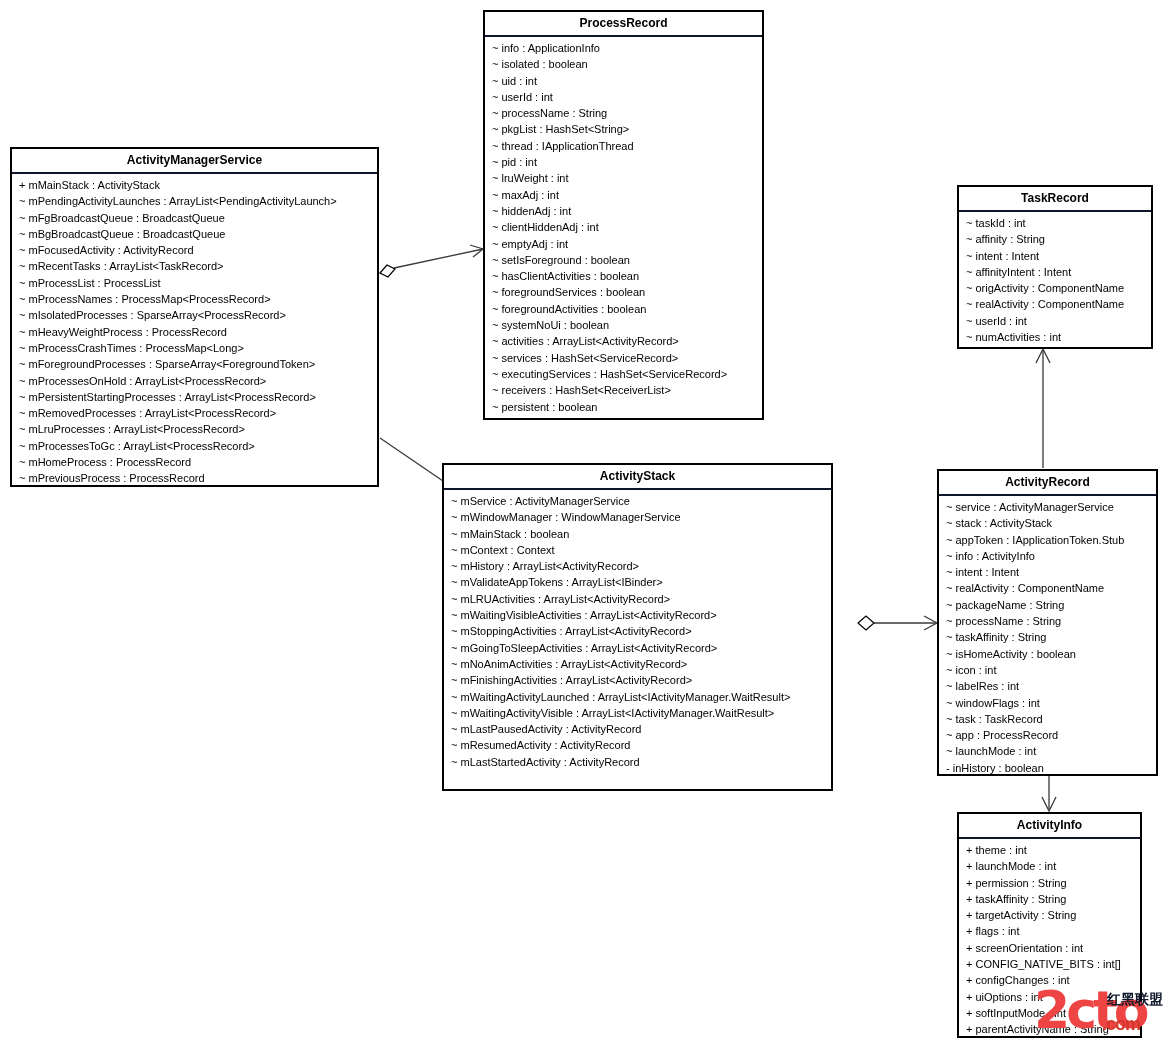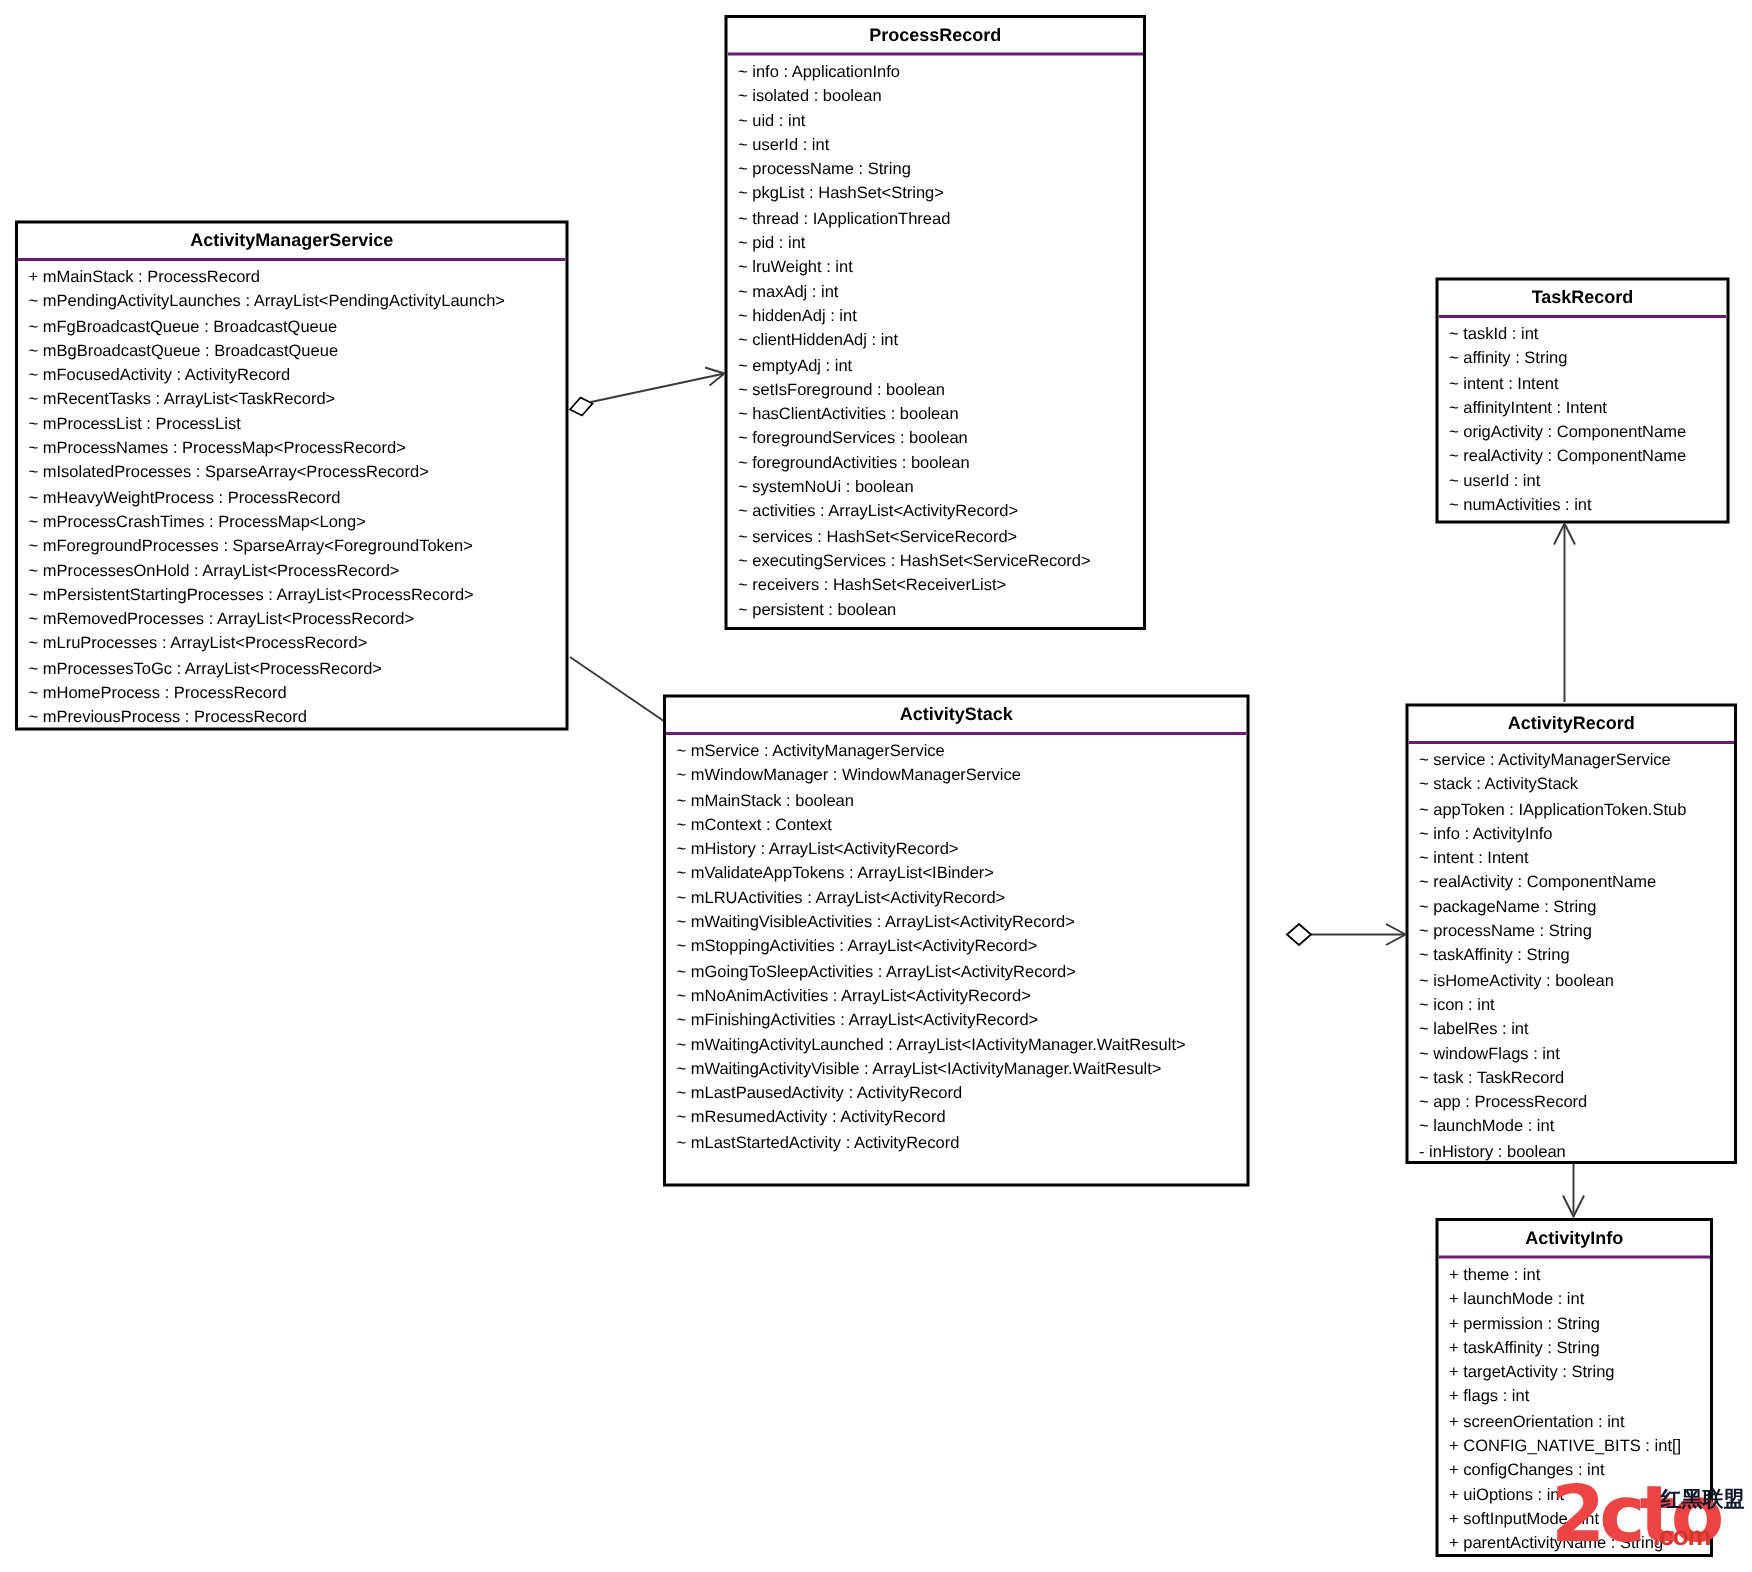--- a/index.html
+++ b/index.html
@@ -21,21 +21,21 @@
     border: 2px solid #000000;
     box-sizing: border-box;
     overflow: hidden;
   }
   .uml-title {
     height: 23px;
     line-height: 23px;
     text-align: center;
     font-weight: bold;
     font-size: 12px;
-    border-bottom: 2px solid #701a75;
+    border-bottom: 2px solid #0f172a;
     color: #000000;
     white-space: nowrap;
   }
   .uml-attrs {
     padding: 3px 5px 2px 7px;
   }
   .uml-attrs .attr {
     font-size: 11px;
     line-height: 16.3px;
     white-space: nowrap;
@@ -114,21 +114,21 @@
 
     <g>
       <line x1="1049" y1="776" x2="1049" y2="809" stroke="#3a3a3a" stroke-width="1.3"></line>
       <path d="M1042,797 L1049,811 L1056,797" fill="none" stroke="#3a3a3a" stroke-width="1.3"></path>
     </g>
   </svg>
 
   <div class="uml-class" style="left:10px; top:147px; width:369px; height:340px;">
     <div class="uml-title">ActivityManagerService</div>
     <div class="uml-attrs">
-        <div class="attr">+ mMainStack : ProcessRecord</div>
+        <div class="attr">+ mMainStack : ActivityStack</div>
         <div class="attr">~ mPendingActivityLaunches : ArrayList&lt;PendingActivityLaunch&gt;</div>
         <div class="attr">~ mFgBroadcastQueue : BroadcastQueue</div>
         <div class="attr">~ mBgBroadcastQueue : BroadcastQueue</div>
         <div class="attr">~ mFocusedActivity : ActivityRecord</div>
         <div class="attr">~ mRecentTasks : ArrayList&lt;TaskRecord&gt;</div>
         <div class="attr">~ mProcessList : ProcessList</div>
         <div class="attr">~ mProcessNames : ProcessMap&lt;ProcessRecord&gt;</div>
         <div class="attr">~ mIsolatedProcesses : SparseArray&lt;ProcessRecord&gt;</div>
         <div class="attr">~ mHeavyWeightProcess : ProcessRecord</div>
         <div class="attr">~ mProcessCrashTimes : ProcessMap&lt;Long&gt;</div>

